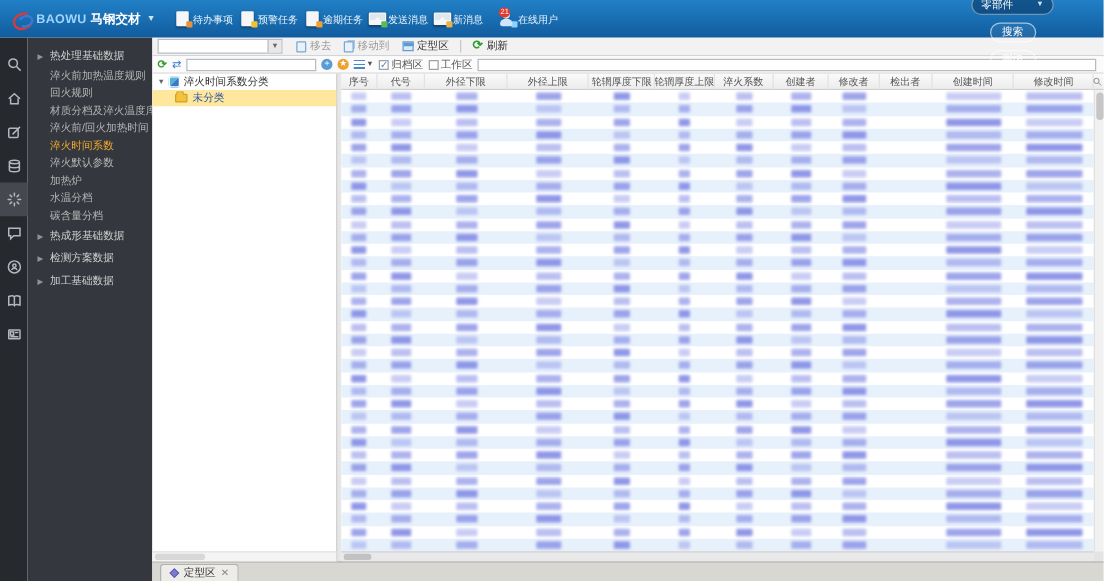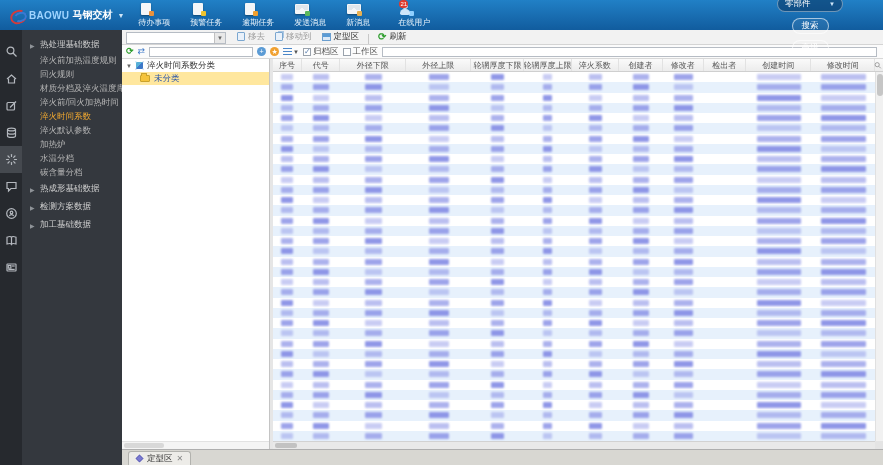--- a/index.html
+++ b/index.html
@@ -13,21 +13,21 @@
   .logo-swirl { width:16px; height:12px; position:relative; }
   .logo-swirl:before { content:""; position:absolute; left:0; top:1px; width:13px; height:10px;
     border:2px solid #d23c3c; border-radius:50%; border-right-color:transparent; transform:rotate(-20deg); }
   .logo-swirl:after { content:""; position:absolute; left:4px; top:3px; width:9px; height:6px;
     border:2px solid #3a78d2; border-radius:50%; border-left-color:transparent; transform:rotate(-20deg); }
   .brand { color:#9fd4ff; font-weight:bold; font-size:10px; letter-spacing:.3px; }
   .company { color:#fff; font-weight:bold; font-size:10px; }
   .logo-caret { color:#cfe6f8; font-size:7px; margin-left:2px; }
 
   .top-tools { display:flex; margin-left:14px; }
-  .top-tool { width:52px; display:flex; flex-direction:column; cursor:pointer; position:relative; }
+  .top-tool { width:52px; display:flex; align-items:center; cursor:pointer; position:relative; }
   .ticon { position:relative; width:16px; height:13px; margin-top:1px; }
   .shape-doc:before { content:""; position:absolute; left:3px; top:0; width:10px; height:12px;
     background:#f4f6f8; border-radius:1px; box-shadow:0 1px 2px rgba(0,0,0,.35); }
   .shape-env:before { content:""; position:absolute; left:1px; top:1px; width:14px; height:10px;
     background:#f4f6f8; border-radius:1px; box-shadow:0 1px 2px rgba(0,0,0,.35); }
   .shape-env:after { content:""; position:absolute; left:2px; top:2px; width:12px; height:5px;
     background:linear-gradient(135deg,#dfe6ec 49%,transparent 50%), linear-gradient(225deg,#dfe6ec 49%,transparent 50%); }
   .shape-person:before { content:""; position:absolute; left:4px; top:0; width:6px; height:6px;
     border-radius:50%; background:#cfe6fa; box-shadow:0 1px 1px rgba(0,0,0,.3); }
   .shape-person:after { content:""; position:absolute; left:2px; top:6px; width:10px; height:6px;
@@ -60,21 +60,21 @@
     font-size:8.5px; color:#cfcfcf; cursor:pointer; white-space:nowrap; }
   .m-group .arr { font-size:6px; color:#8f9398; width:6px; }
   .m-child { height:14px; display:flex; align-items:center; padding-left:18px; font-size:8.5px;
     color:#b4b4b4; cursor:pointer; white-space:nowrap; }
   .m-child.active { color:#f0a830; }
 
   .main { flex:1; display:flex; flex-direction:column; background:#fff; min-width:0; }
 
   
   .toolbar1 { height:15px; background:#f2f2f2; border-bottom:1px solid #d4d4d4;
-    display:flex; align-items:flex-end; font-size:8.5px; color:#444; }
+    display:flex; align-items:center; font-size:8.5px; color:#444; }
   .combo { margin-left:4px; width:100px; height:12px; background:#fff; border:1px solid #b6bcc4;
     position:relative; cursor:pointer; }
   .combo .cbtn { position:absolute; right:0; top:0; width:11px; height:100%; background:#e8e8e8;
     border-left:1px solid #c0c0c0; font-size:6px; color:#666; text-align:center; line-height:11px; }
   .tbtn { display:flex; align-items:center; gap:3px; padding:0 5px; height:15px; cursor:pointer;
     background:none; border:none; font-size:8.5px; color:#333; font-family:inherit; }
   .tbtn.disabled { color:#9a9a9a; cursor:default; }
   .tbtn:first-of-type { margin-left:6px; }
   .ic-doc { width:8px; height:9px; background:#e9f1fa; border:1px solid #7ba7d0; border-radius:1px; display:inline-block; }
   .ic-doc2 { width:8px; height:9px; background:#e9f1fa; border:1px solid #7ba7d0; border-radius:1px;

